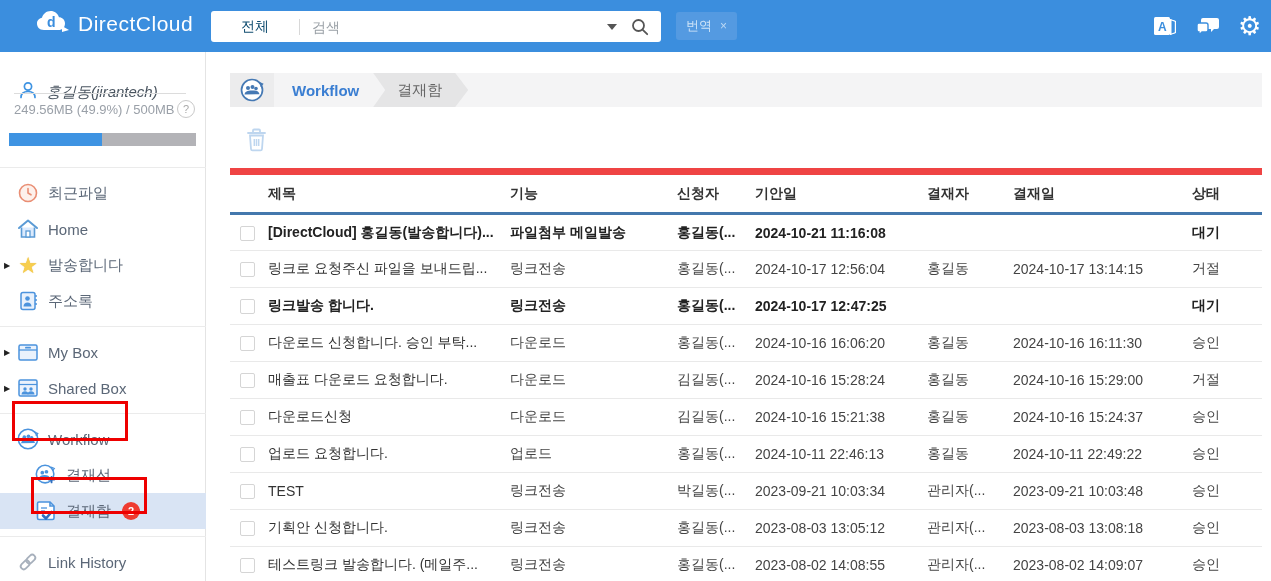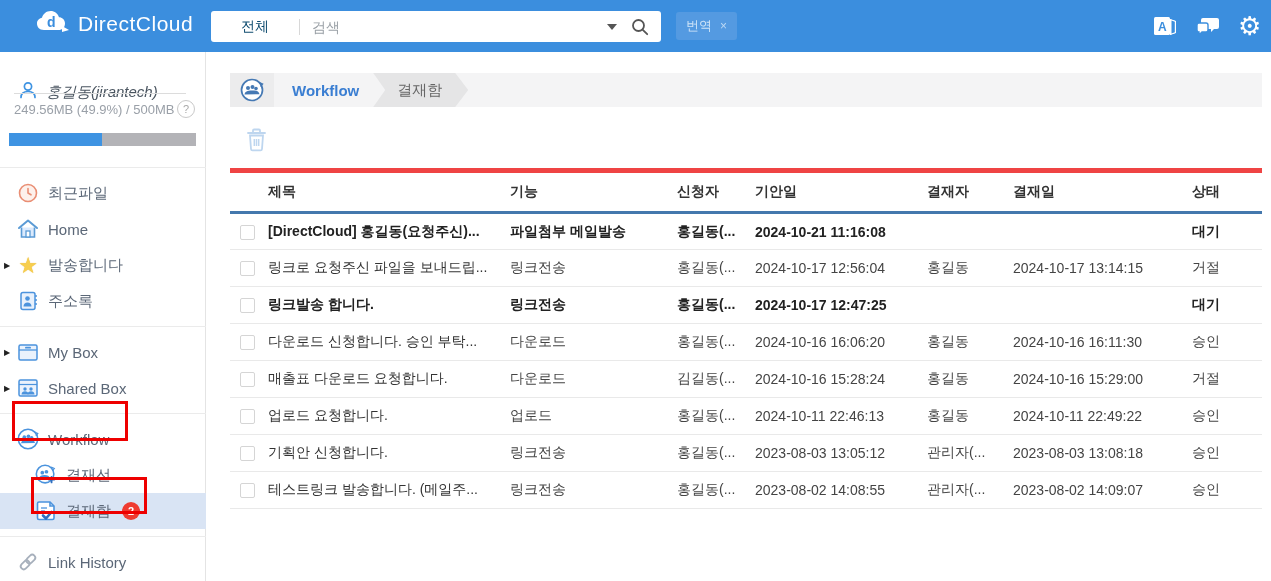--- a/index.html
+++ b/index.html
@@ -58,21 +58,21 @@
   .bc-root { margin-left:18px; font-size:15px; font-weight:bold; color:#3a7ed2; cursor:pointer; }
   .bc-chev { margin-left:14px; height:34px; padding:0 26px 0 24px; background:#e5e5e6; display:flex; align-items:center; font-size:15px; color:#666;
     clip-path:polygon(0 0, calc(100% - 13px) 0, 100% 50%, calc(100% - 13px) 100%, 0 100%, 12px 50%); }
   .trash-btn { position:absolute; left:38px; top:74px; cursor:pointer; }
 
   
   .tablewrap { position:absolute; left:24px; top:116px; width:1032px; }
   table { border-collapse:collapse; table-layout:fixed; width:1032px; }
   col.c-cb{width:38px;} col.c-title{width:242px;} col.c-func{width:167px;} col.c-req{width:78px;}
   col.c-draft{width:172px;} col.c-appr{width:86px;} col.c-apdate{width:137px;} col.c-status{width:112px;}
-  thead th { height:42px; font-size:14px; font-weight:600; color:#333; text-align:left; border-top:5px solid #ef4444; border-bottom:3px solid #4478ad; padding:0; }
+  thead th { height:42px; font-size:14px; font-weight:600; color:#333; text-align:left; border-top:7px solid #ef4444; border-bottom:3px solid #4478ad; padding:0; }
   thead th.center { text-align:center; }
   tbody td { height:37px; font-size:14px; color:#444; border-bottom:1px solid #e9e9e9; padding:0; white-space:nowrap; overflow:hidden; }
   tbody td.center { text-align:center; }
   tbody td.cb { padding-left:10px; }
   tbody tr { cursor:pointer; }
   tbody tr.unread td { font-weight:bold; color:#222; }
   input[type=checkbox] { appearance:none; -webkit-appearance:none; width:15px; height:15px; border:1px solid #d5d5d5; border-radius:2px; background:#fff; cursor:pointer; vertical-align:middle; }
   .title-cell { color:#333; }
 </style>
 </head>
@@ -331,21 +331,21 @@
           <th>신청자</th>
           <th>기안일</th>
           <th>결재자</th>
           <th>결재일</th>
           <th class="center">상태</th>
         </tr>
       </thead>
       <tbody id="rows-body">
   <tr class="unread">
     <td class="cb"><input type="checkbox" style=""></td>
-    <td class="title-cell">[DirectCloud] 홍길동(요청주신)...</td>
+    <td class="title-cell">[DirectCloud] 홍길동(발송합니다)...</td>
     <td>파일첨부 메일발송</td>
     <td>홍길동(...</td>
     <td>2024-10-21 11:16:08</td>
     <td></td>
     <td></td>
     <td class="center">대기</td>
   </tr>
 
   <tr>
     <td class="cb"><input type="checkbox" style=""></td>
@@ -384,32 +384,52 @@
     <td class="cb"><input type="checkbox" style=""></td>
     <td class="title-cell">매출표 다운로드 요청합니다.</td>
     <td>다운로드</td>
     <td>김길동(...</td>
     <td>2024-10-16 15:28:24</td>
     <td>홍길동</td>
     <td>2024-10-16 15:29:00</td>
     <td class="center">거절</td>
   </tr>
 
+  <tr>
+    <td class="cb"><input type="checkbox" style=""></td>
+    <td class="title-cell">다운로드신청</td>
+    <td>다운로드</td>
+    <td>김길동(...</td>
+    <td>2024-10-16 15:21:38</td>
+    <td>홍길동</td>
+    <td>2024-10-16 15:24:37</td>
+    <td class="center">승인</td>
+  </tr>
 
   <tr>
     <td class="cb"><input type="checkbox" style=""></td>
     <td class="title-cell">업로드 요청합니다.</td>
     <td>업로드</td>
     <td>홍길동(...</td>
     <td>2024-10-11 22:46:13</td>
     <td>홍길동</td>
     <td>2024-10-11 22:49:22</td>
     <td class="center">승인</td>
   </tr>
 
+  <tr>
+    <td class="cb"><input type="checkbox" style=""></td>
+    <td class="title-cell">TEST</td>
+    <td>링크전송</td>
+    <td>박길동(...</td>
+    <td>2023-09-21 10:03:34</td>
+    <td>관리자(...</td>
+    <td>2023-09-21 10:03:48</td>
+    <td class="center">승인</td>
+  </tr>
 
   <tr>
     <td class="cb"><input type="checkbox" style=""></td>
     <td class="title-cell">기획안 신청합니다.</td>
     <td>링크전송</td>
     <td>홍길동(...</td>
     <td>2023-08-03 13:05:12</td>
     <td>관리자(...</td>
     <td>2023-08-03 13:08:18</td>
     <td class="center">승인</td>

